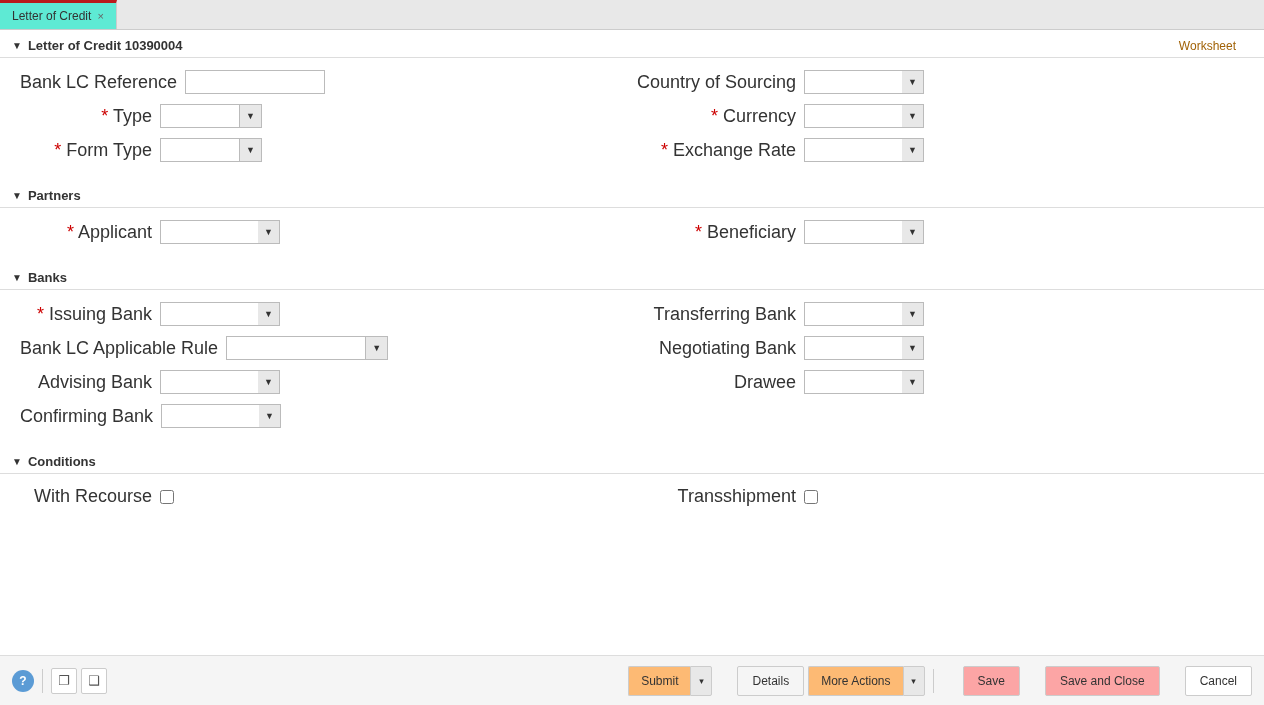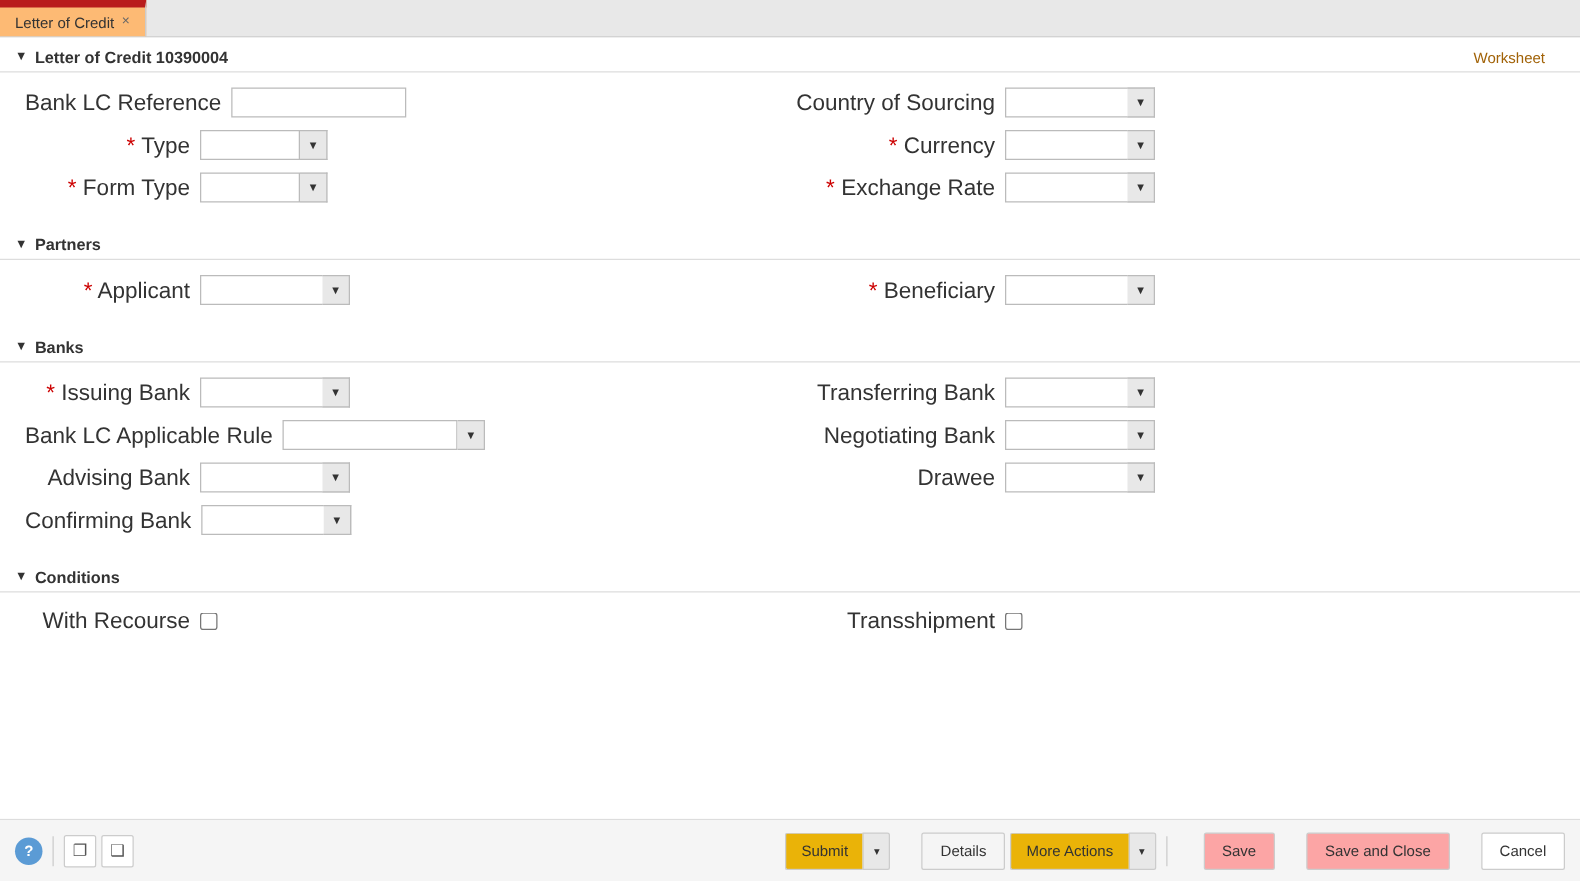--- a/index.html
+++ b/index.html
@@ -11,23 +11,23 @@
       border-bottom: 1px solid #ccc;
       display: flex;
       align-items: center;
       height: 30px;
     }
     .tab-item {
       display: flex;
       align-items: center;
       padding: 0 12px;
       height: 100%;
-      background: #fdba74;
+      background: #5eead4;
       border-right: 1px solid #ccc;
-      border-top: 6px solid #b91c1c;
+      border-top: 3px solid #b91c1c;
       font-size: 12px;
       gap: 6px;
       cursor: pointer;
     }
     .tab-close {
       font-size: 11px;
       color: #666;
       cursor: pointer;
       line-height: 1;
     }
@@ -240,21 +240,21 @@
     .btn-split {
       display: flex;
       align-items: center;
     }
     .btn-split .btn-main {
       height: 30px;
       padding: 0 12px;
       border: 1px solid #ccc;
       cursor: pointer;
       font-size: 12px;
-      background: #eab308;
+      background: #fdba74;
       color: #333;
       border-right: none;
       border-radius: 2px 0 0 2px;
     }
     .btn-split .btn-arrow {
       height: 30px;
       width: 22px;
       border: 1px solid #ccc;
       cursor: pointer;
       font-size: 9px;

